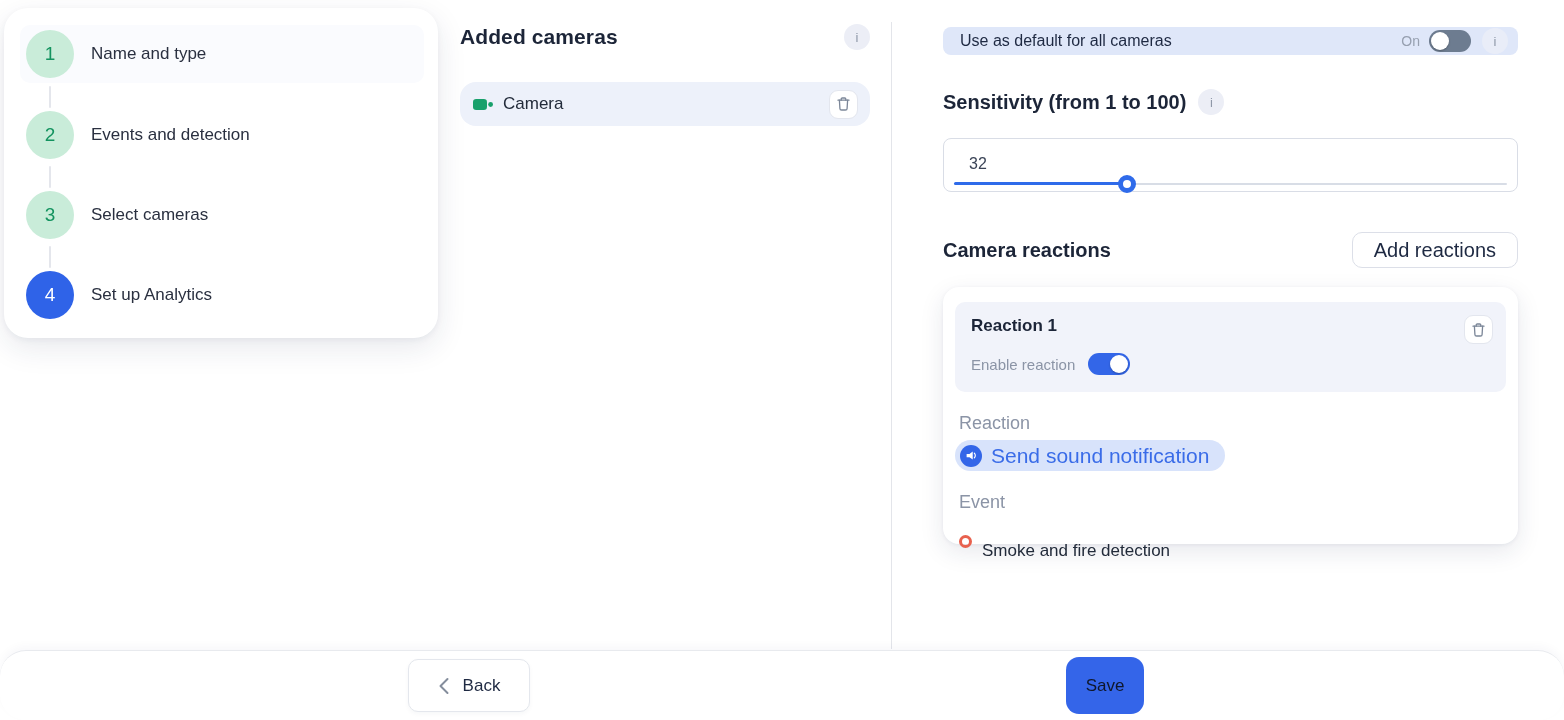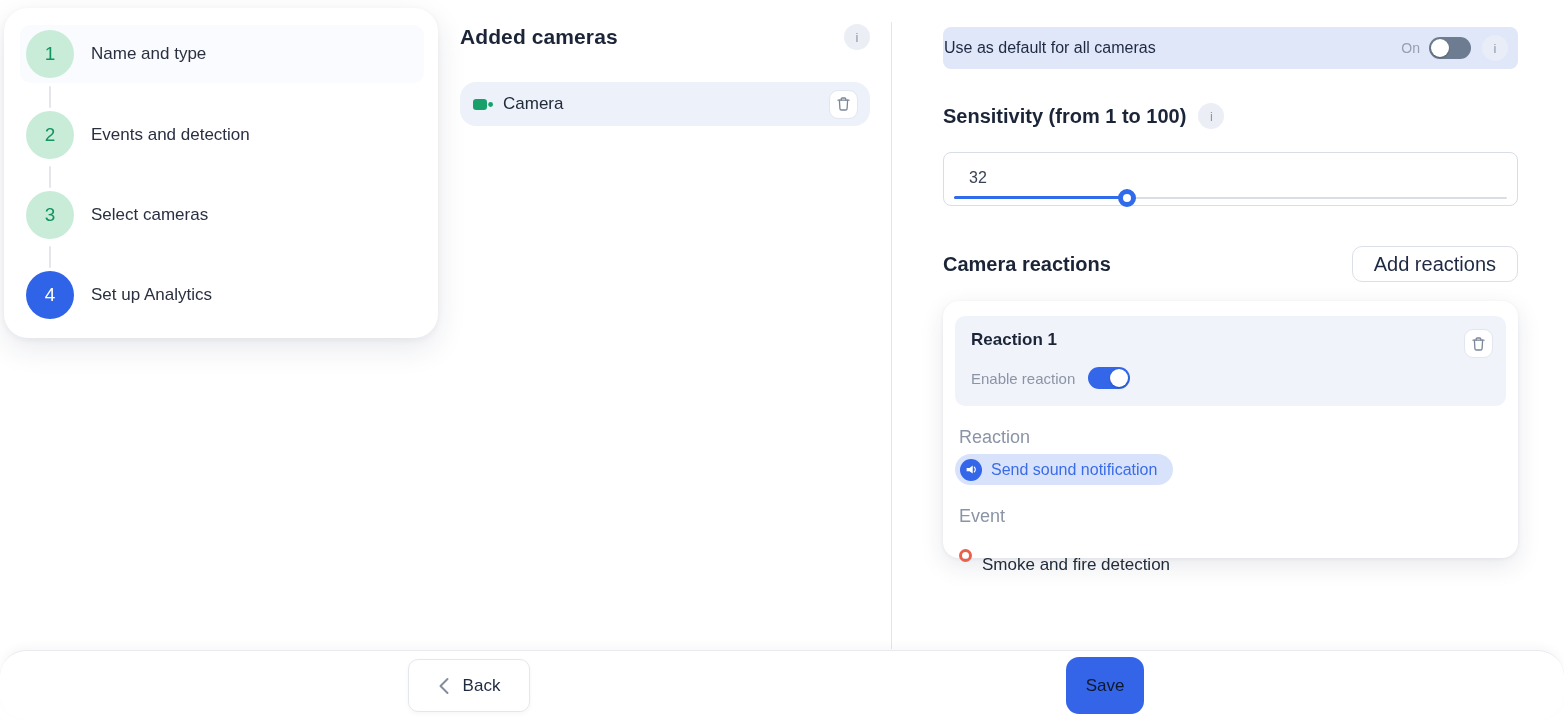--- a/index.html
+++ b/index.html
@@ -28,21 +28,21 @@
   .camera-row .cam-icon { margin-right:9px; display:flex; }
   .camera-name { font-size:17px; color:#222b3a; flex:1; }
   .icon-btn { width:29px; height:29px; background:#fff; border:1px solid #e3e6ee; border-radius:9px;
     display:flex; align-items:center; justify-content:center; cursor:pointer; }
 
   
   .v-divider { position:absolute; left:891px; top:22px; height:627px; width:1px; background:#e3e5ea; }
 
   
   .right-col { position:absolute; left:943px; top:27px; width:575px; }
-  .banner { height:42px; background:#dfe7f9; border-radius:8px; display:flex; align-items:center; padding:0 10px 0 1px; }
+  .banner { height:28px; background:#dfe7f9; border-radius:8px; display:flex; align-items:center; padding:0 10px 0 17px; }
   .banner-label { font-size:16px; color:#1e2942; flex:1; }
   .toggle-side-label { font-size:14px; color:#97a0b0; margin-right:9px; }
   .toggle { position:relative; width:42px; height:22px; border-radius:11px; cursor:pointer; flex:0 0 42px; }
   .toggle .knob { position:absolute; top:2px; width:18px; height:18px; border-radius:50%; background:#fff;
     box-shadow:0 1px 2px rgba(0,0,0,0.25); }
   .toggle.off { background:#6d7c90; }
   .toggle.off .knob { left:2px; }
   .toggle.on { background:#3366e8; }
   .toggle.on .knob { left:22px; }
   .banner .info-circle { background:#e9edf8; margin-left:11px; }
@@ -66,21 +66,21 @@
     box-shadow:0 8px 24px rgba(25,39,80,0.10), 0 1px 4px rgba(25,39,80,0.06); height:257px; }
   .reaction-header { background:#f1f3fa; border-radius:10px; padding:14px 13px 16px 16px; height:90px; position:relative; }
   .reaction-title { font-size:17px; font-weight:bold; color:#1c2538; }
   .reaction-header .icon-btn { position:absolute; right:13px; top:13px; }
   .enable-row { display:flex; align-items:center; gap:13px; margin-top:17px; }
   .muted-label { font-size:15px; color:#8b94a6; }
   .small-label { font-size:18px; color:#8b94a6; margin-top:21px; padding-left:4px; }
   .chip { display:inline-flex; align-items:center; gap:9px; margin-top:6px; height:31px; background:#d8e3fb;
     border-radius:16px; padding:0 16px 0 5px; cursor:pointer; }
   .chip-icon { width:22px; height:22px; border-radius:50%; background:#3366e8; display:flex; align-items:center; justify-content:center; }
-  .chip-text { font-size:16px; color:#3a6ce8; }
+  .chip-text { font-size:21px; color:#3a6ce8; }
   .event-row { display:flex; align-items:center; gap:10px; margin-top:8px; padding-left:4px; }
   .event-ring { width:13px; height:13px; border-radius:50%; border:3px solid #e8614e; flex:0 0 13px; }
   .event-text { font-size:17px; color:#222b3a;margin-top:20px; }
 
   
   .footer { position:absolute; left:0; bottom:0; width:1564px; height:70px; background:#fff; border-top:1px solid #e8eaee;
     box-shadow:0 -4px 10px rgba(25,39,80,0.03);border-radius:26px; }
   .btn-back { position:absolute; left:408px; top:8px; width:122px; height:53px; background:#fff; border:1px solid #e4e7ed;
     border-radius:10px; display:flex; align-items:center; justify-content:center; gap:13px; font-size:17px; color:#1e2942;
     cursor:pointer; font-family:inherit; box-shadow:0 2px 5px rgba(25,39,80,0.04); }

